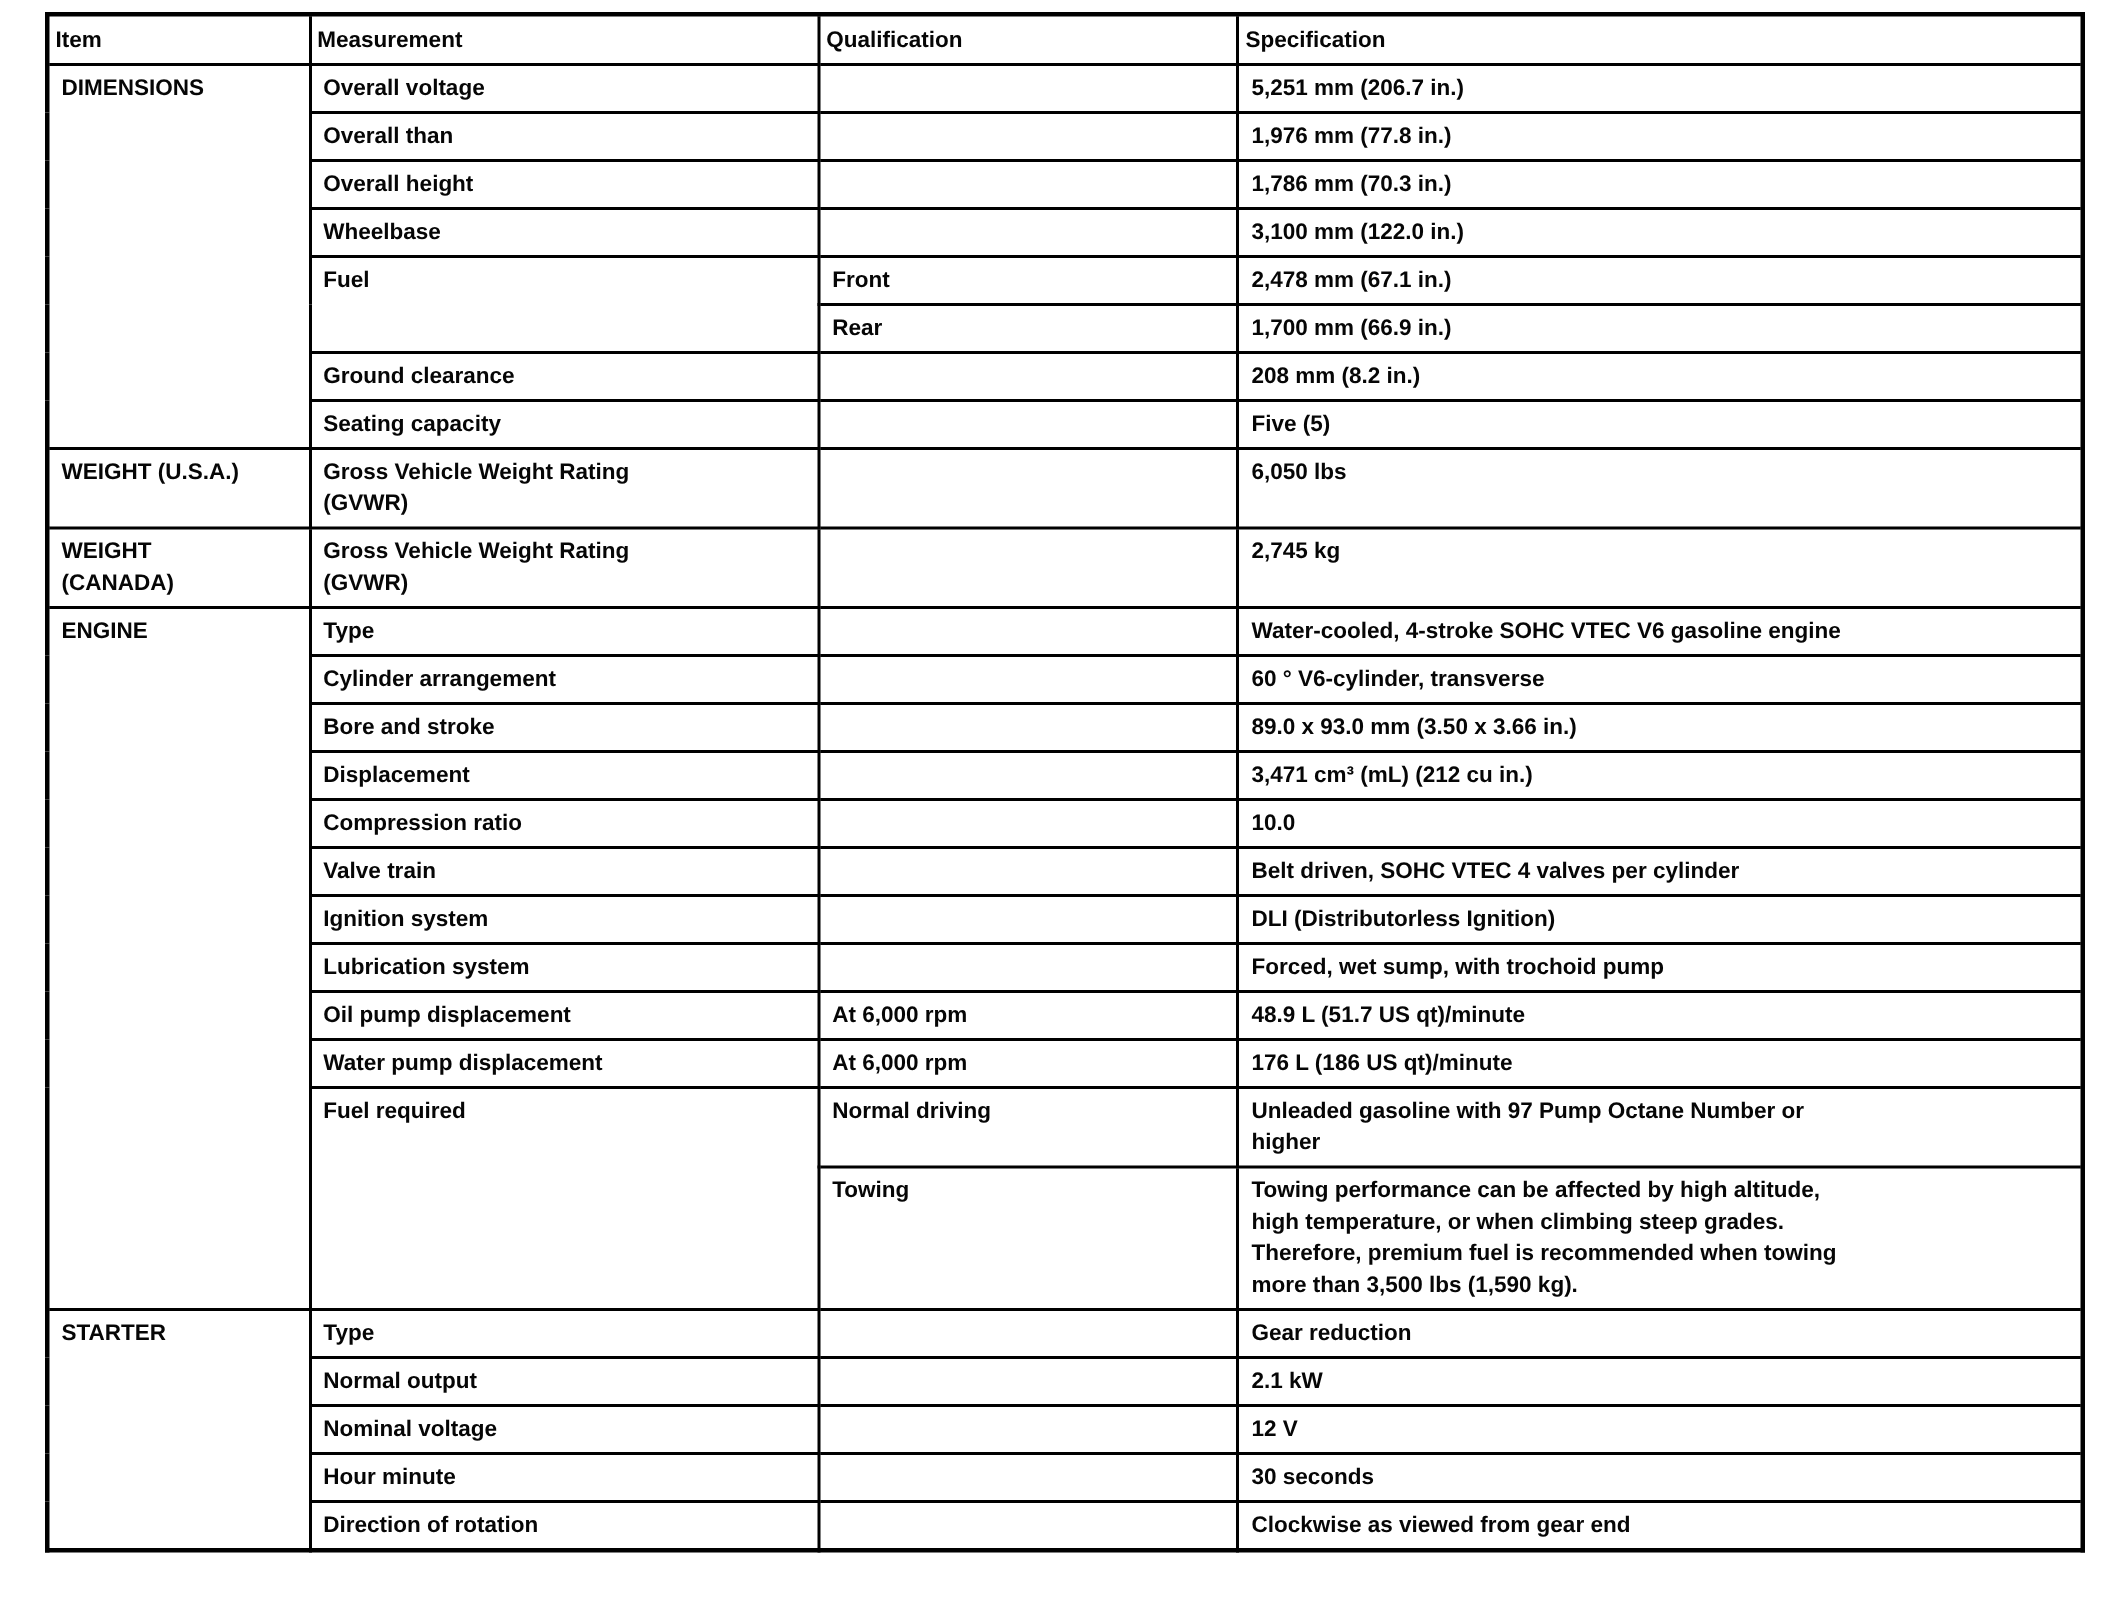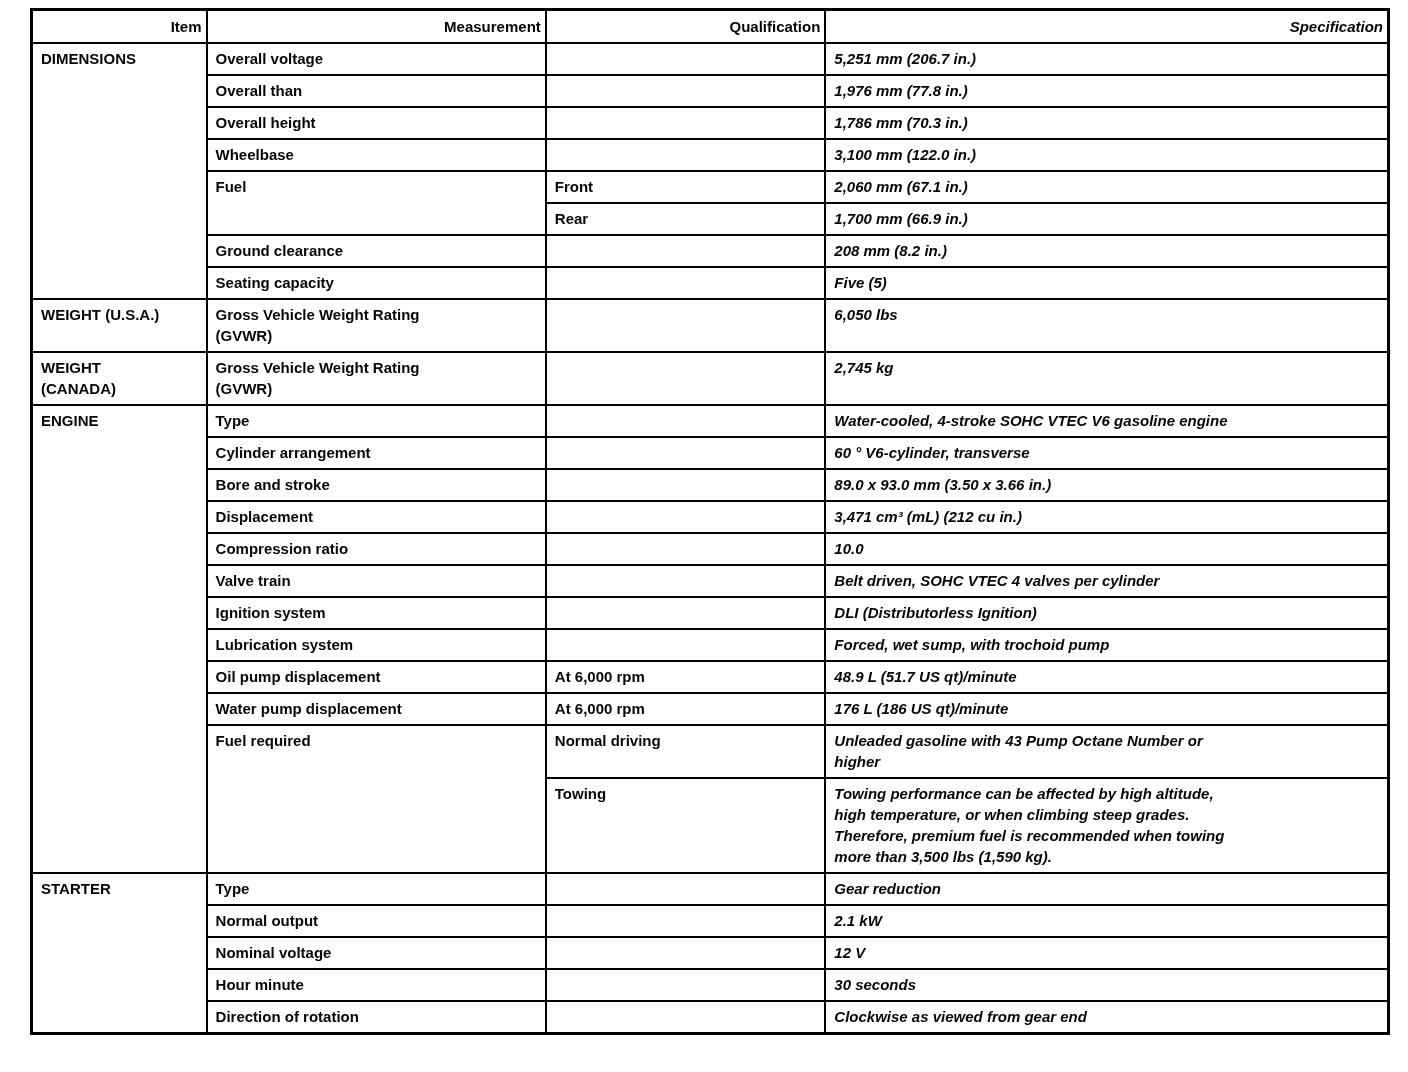--- a/index.html
+++ b/index.html
@@ -30,28 +30,28 @@
     font-size: 15px;
     line-height: 1.4;
     vertical-align: top;
     text-align: left;
     padding: 4px 8px 5px 8px;
     white-space: pre-line;
     word-wrap: break-word;
     -webkit-font-smoothing: none;
   }
   .spec-table th {
-    text-align: right;
+    text-align: left;
     padding: 5px 4px;
     white-space: normal;
   }
   .col-item          { width: 12.9%; }
   .col-measurement   { width: 25.0%; }
   .col-qualification { width: 20.6%; }
-  .col-specification { width: 41.5%; font-style: italic; }
+  .col-specification { width: 41.5%; }
   td.col-item { text-transform: none; }
 </style>
 </head>
 <body>
 
 <div class="page">
   <table class="spec-table">
     <colgroup>
       <col class="col-item">
       <col class="col-measurement">
@@ -85,21 +85,21 @@
           <td class="col-specification">1,786 mm (70.3 in.)</td>
         </tr>
         <tr>
           <td class="col-measurement">Wheelbase</td>
           <td class="col-qualification"></td>
           <td class="col-specification">3,100 mm (122.0 in.)</td>
         </tr>
         <tr>
           <td class="col-measurement" rowspan="2">Fuel</td>
           <td class="col-qualification">Front</td>
-          <td class="col-specification">2,060 mm (67.1 in.)</td>
+          <td class="col-specification">2,478 mm (67.1 in.)</td>
         </tr>
         <tr>
           <td class="col-qualification">Rear</td>
           <td class="col-specification">1,700 mm (66.9 in.)</td>
         </tr>
         <tr>
           <td class="col-measurement">Ground clearance</td>
           <td class="col-qualification"></td>
           <td class="col-specification">208 mm (8.2 in.)</td>
         </tr>
@@ -170,21 +170,21 @@
           <td class="col-specification">48.9 L (51.7 US qt)/minute</td>
         </tr>
         <tr>
           <td class="col-measurement">Water pump displacement</td>
           <td class="col-qualification">At 6,000 rpm</td>
           <td class="col-specification">176 L (186 US qt)/minute</td>
         </tr>
         <tr>
           <td class="col-measurement" rowspan="2">Fuel required</td>
           <td class="col-qualification">Normal driving</td>
-          <td class="col-specification">Unleaded gasoline with 43 Pump Octane Number or
+          <td class="col-specification">Unleaded gasoline with 97 Pump Octane Number or
 higher</td>
         </tr>
         <tr>
           <td class="col-qualification">Towing</td>
           <td class="col-specification">Towing performance can be affected by high altitude,
 high temperature, or when climbing steep grades.
 Therefore, premium fuel is recommended when towing
 more than 3,500 lbs (1,590 kg).</td>
         </tr>
         <tr>

